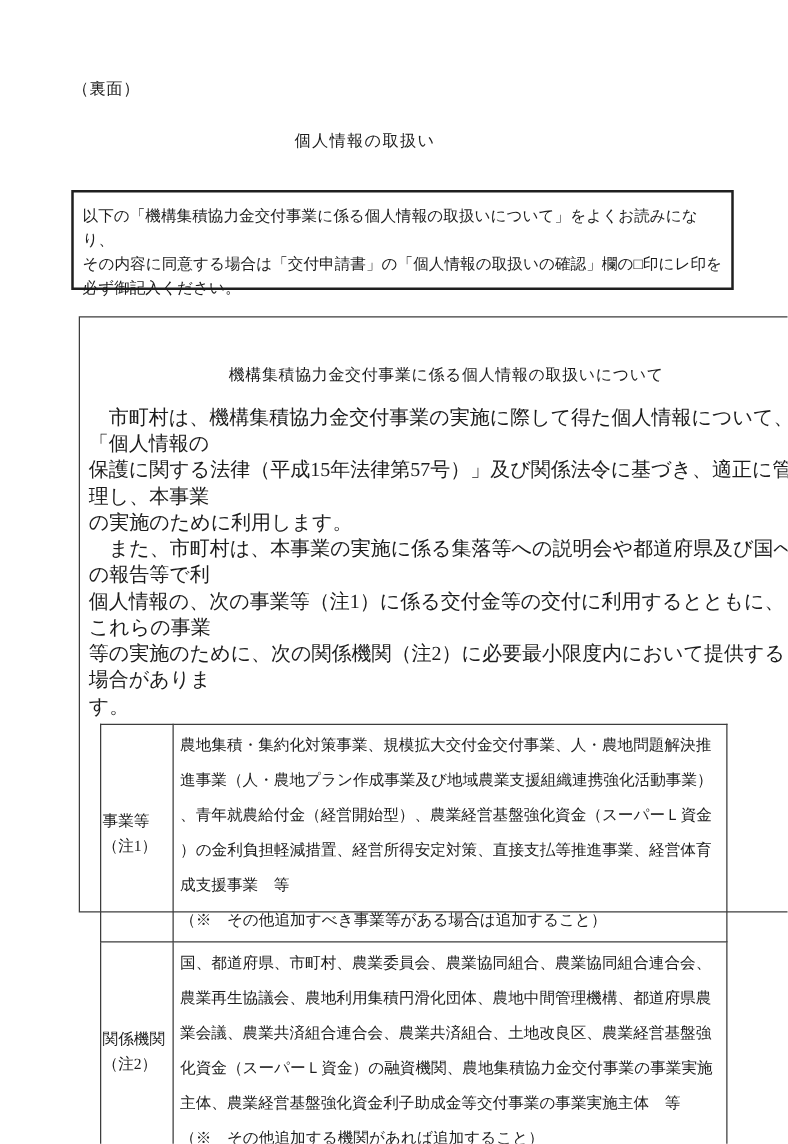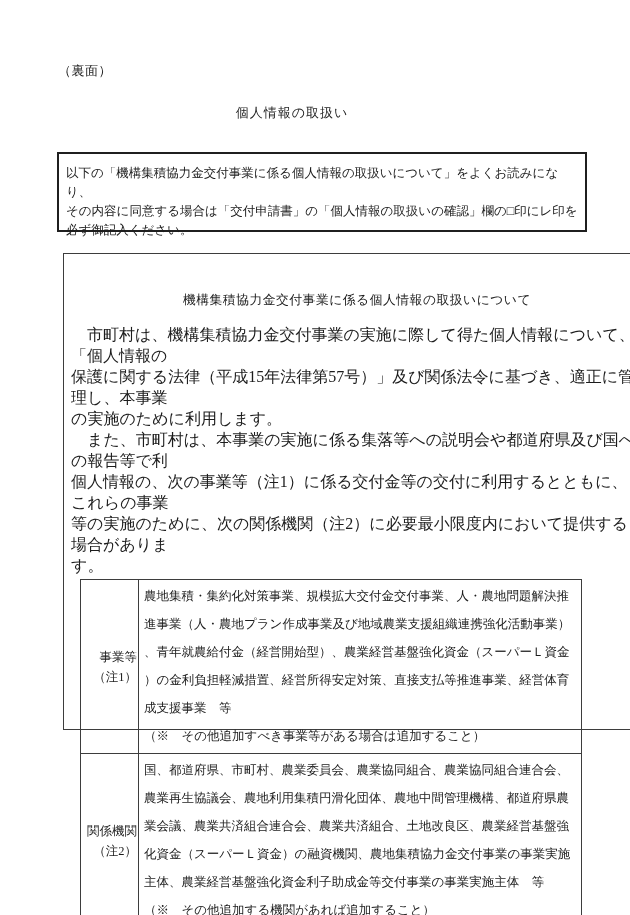--- a/index.html
+++ b/index.html
@@ -52,21 +52,21 @@
     width: 501px;
     table-layout: fixed;
   }
   .info-table td {
     border: 1px solid #3d3d3d;
     vertical-align: middle;
     font-size: 12.5px;
   }
   .info-table td.row-header {
     width: 58px;
-    text-align: right;
+    text-align: left;
     line-height: 20px;
     padding: 2px 1px;
   }
   .info-table td.row-body {
     width: 443px;
     line-height: 28px;
     padding: 2px 3px 3px 5px;
     vertical-align: top;
   }
 </style>

